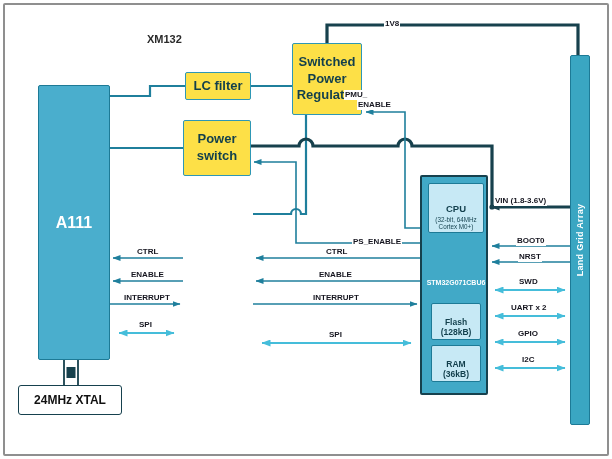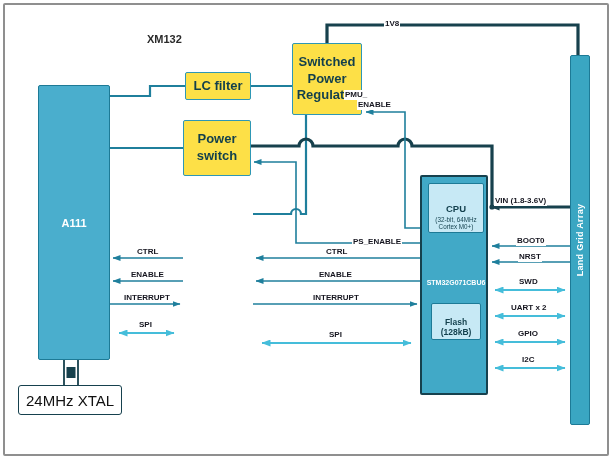--- a/index.html
+++ b/index.html
@@ -14,34 +14,34 @@
   svg.wires { position:absolute; left:0; top:0; pointer-events:none; }
   .ws { stroke:#1f7f9c; stroke-width:1.6; fill:none; }
   .wt { stroke:#1f7f9c; stroke-width:2.2; fill:none; }
   .wd { stroke:#17414d; stroke-width:3.2; fill:none; }
   .wl { stroke:#45bdda; stroke-width:2.2; fill:none; }
   .wx { stroke:#17414d; stroke-width:1.8; fill:none; }
   .blk {
     position:absolute; box-sizing:border-box; display:flex; flex-direction:column;
     align-items:center; justify-content:center; text-align:center; border-radius:2px;
   }
-  .blk-solid { background:#4aaecd; border:1.5px solid #1d7a96; color:#fff; font-weight:bold; font-size:11px; }
+  .blk-solid { background:#4aaecd; border:1.5px solid #1d7a96; color:#fff; font-weight:bold; font-size:16px; }
   .blk-light { background:#fde047; border:1.5px solid #2e97b5; color:#123f4c; font-weight:bold; font-size:13px; line-height:1.3; padding:2px 4px; }
   .blk-cpu   { background:#41a9c7; border:2px solid #16414e; }
   .blk-inner {
     position:absolute; box-sizing:border-box; background:#c7e9f5; border:1px solid #1d7a96;
     border-radius:2px; display:flex; flex-direction:column; align-items:center; justify-content:flex-end;
     color:#123f4c; text-align:center; font-weight:bold; font-size:8.5px; line-height:1.25; padding:1px 3px;
   }
   .cpu-name { font-size:9.5px; font-weight:bold; }
   .cpu-detail { font-size:6.3px; font-weight:normal; line-height:1.2; margin-top:1px; }
   .part-label { position:absolute; left:0; width:68px; text-align:center; color:#fff; font-size:7px; font-weight:bold; }
   .blk-lga { background:#3aa6c2; border:1.5px solid #1d7a96; color:#fff; }
   .vlabel { transform:rotate(-90deg); white-space:nowrap; font-size:9px; font-weight:bold; letter-spacing:0.3px; }
-  .blk-xtal { background:#ffffff; border:1.6px solid #16414e; border-radius:3px; color:#111; font-weight:normal; font-size:15px; }
+  .blk-xtal { background:#ffffff; border:1.6px solid #16414e; border-radius:3px; color:#111; font-weight:bold; font-size:12px; }
   .sig {
     position:absolute; font-size:8px; font-weight:bold; color:#15151f;
     background:#fff; padding:0 1px; white-space:nowrap; line-height:1.2;
   }
   .title { position:absolute; font-size:11px; font-weight:bold; color:#2b2b2b; }
 </style>
 </head>
 <body>
 
 <div class="stage">
@@ -113,20 +113,23 @@
 
   <div class="blk blk-cpu" style="left:420px;top:175px;width:68px;height:220px;">
     <div class="blk-inner" style="left:6px;top:6px;width:56px;height:50px;">
       <span class="cpu-name">CPU</span>
       <span class="cpu-detail">(32-bit, 64MHz Cortex M0+)</span>
     </div>
     <div class="part-label" style="top:102px;">STM32G071CBU6</div>
     <div class="blk-inner" style="left:9px;top:126px;width:50px;height:37px;">
       <span>Flash (128kB)</span>
     </div>
+    <div class="blk-inner" style="left:9px;top:168px;width:50px;height:37px;">
+      <span>RAM (36kB)</span>
+    </div>
   </div>
 
   <div class="blk blk-lga" style="left:570px;top:55px;width:20px;height:370px;">
     <span class="vlabel">Land Grid Array</span>
   </div>
 
   <div class="blk blk-xtal" style="left:18px;top:385px;width:104px;height:30px;">
     <span>24MHz XTAL</span>
   </div>
 

